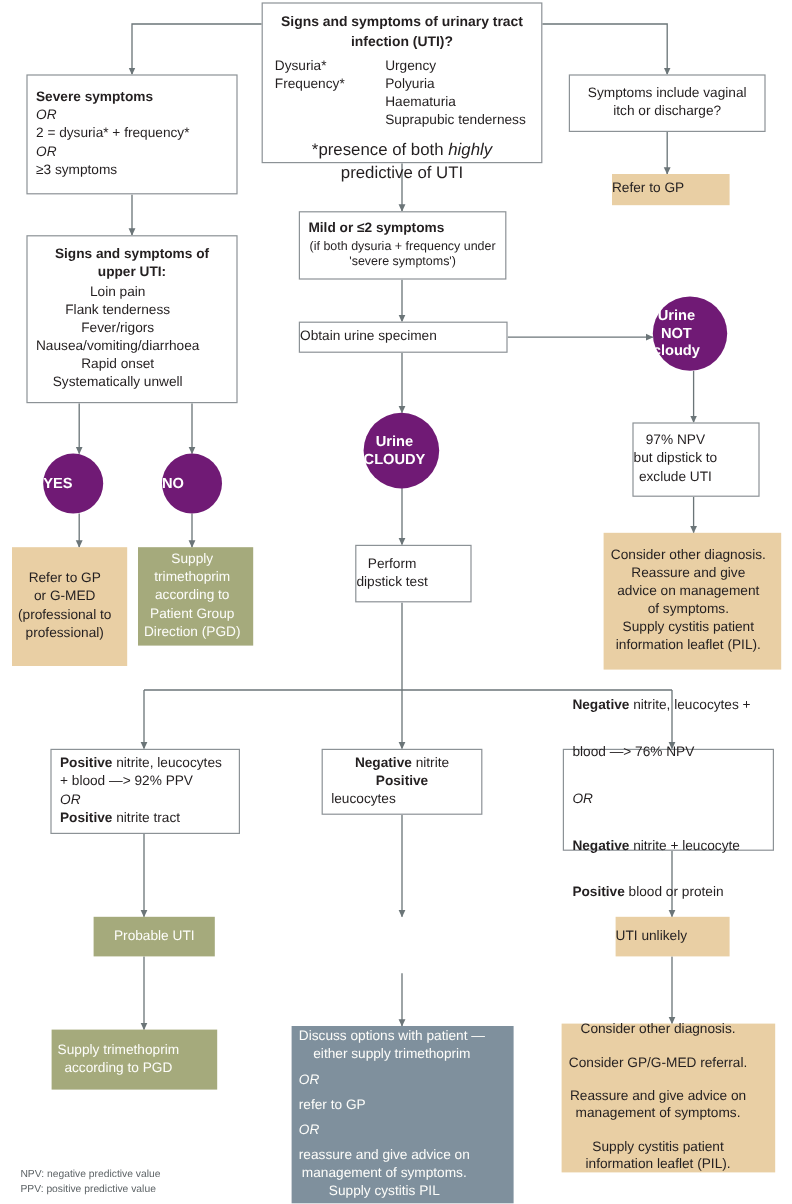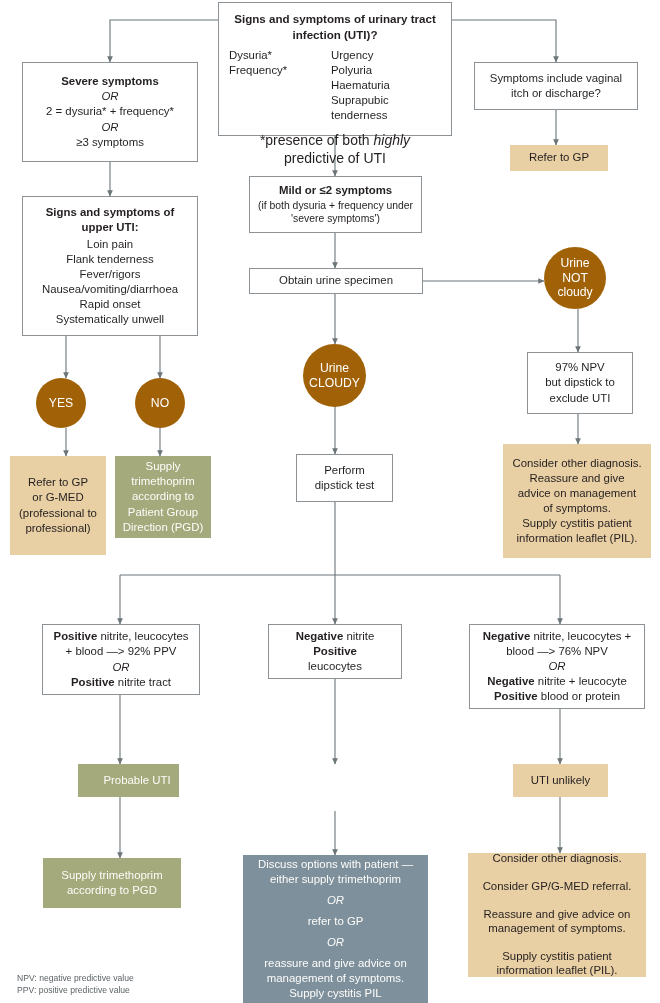--- a/index.html
+++ b/index.html
@@ -9,39 +9,39 @@
     font-family: "Liberation Sans", sans-serif;
     color: #231f20;
     overflow: hidden;
   }
   #canvas { position: relative; width: 660px; height: 1003px; }
 
   .node {
     position: absolute;
     display: flex;
     flex-direction: column;
-    align-items: center;
+    align-items: flex-start;
     justify-content: center;
     text-align: center;
     line-height: 1.32;
     font-size: 11.4px;
   }
   .box-white {
     border: 1px solid #8c9296;
     background: #ffffff;
     color: #231f20;
   }
   .box-tan   { background: #e9cfa4; color: #231f20; }
   .box-olive { background: #a5aa7c; color: #fdfdfa; }
   .box-slate { background: #7f909d; color: #fdfdfa; }
   .circle {
     border-radius: 50%;
-    background: #a16207;
+    background: #701a75;
     color: #ffffff;
-    font-weight: normal;
+    font-weight: bold;
     font-size: 12.2px;
     line-height: 1.18;
   }
   .ttl { font-weight: bold; }
   .it  { font-style: italic; }
   .lines { position: absolute; inset: 0; width: 660px; height: 1003px; pointer-events: none; }
   .legend {
     position: absolute;
     font-size: 8.6px;
     line-height: 1.45;
@@ -87,21 +87,21 @@
       <path d="M335,679 L335,764" marker-end="url(#ah)"></path>
       <path d="M560,709 L560,764" marker-end="url(#ah)"></path>
       <path d="M120,797 L120,858" marker-end="url(#ah)"></path>
       <path d="M335,811 L335,855" marker-end="url(#ah)"></path>
       <path d="M560,797 L560,853" marker-end="url(#ah)"></path>
     </g>
   </svg>
 
   <div class="node box-white" style="left:218px; top:2px; width:234px; height:134px; padding:8px 10px; justify-content:flex-start;">
     <div class="ttl" style="font-size:11.6px; line-height:1.35; margin-bottom:6px;">Signs and symptoms of urinary tract infection (UTI)?</div>
-    <div style="display:flex; width:100%; gap:16px; text-align:left;">
+    <div style="display:flex; width:100%; gap:6px; text-align:left;">
       <div style="white-space:pre-line; flex:0 0 86px;">Dysuria*
 Frequency*</div>
       <div style="white-space:pre-line; flex:1;">Urgency
 Polyuria
 Haematuria
 Suprapubic tenderness</div>
     </div>
     <div style="font-size:14px; margin-top:7px;">
       <span>*presence of both </span><span class="it">highly</span><span> predictive of UTI</span>
     </div>
@@ -183,21 +183,21 @@
     </div>
   </div>
 
   <div class="node box-white pad" style="left:268px; top:624px; width:134px; height:55px;">
     <div>
       <span class="ttl">Negative</span><span> nitrite </span><span class="ttl">Positive</span>
     </div>
     <div>leucocytes</div>
   </div>
 
-  <div class="node box-white pad" style="left:469px; top:624px; width:176px; height:85px;">
+  <div class="node box-white pad" style="left:469px; top:624px; width:176px; height:85px;gap:24px;">
     <div>
       <span class="ttl">Negative</span><span> nitrite, leucocytes +</span>
     </div>
     <div>blood —&gt; 76% NPV</div>
     <div class="it">OR</div>
     <div>
       <span class="ttl">Negative</span><span> nitrite + leucocyte</span>
     </div>
     <div>
       <span class="ttl">Positive</span><span> blood or protein</span>

